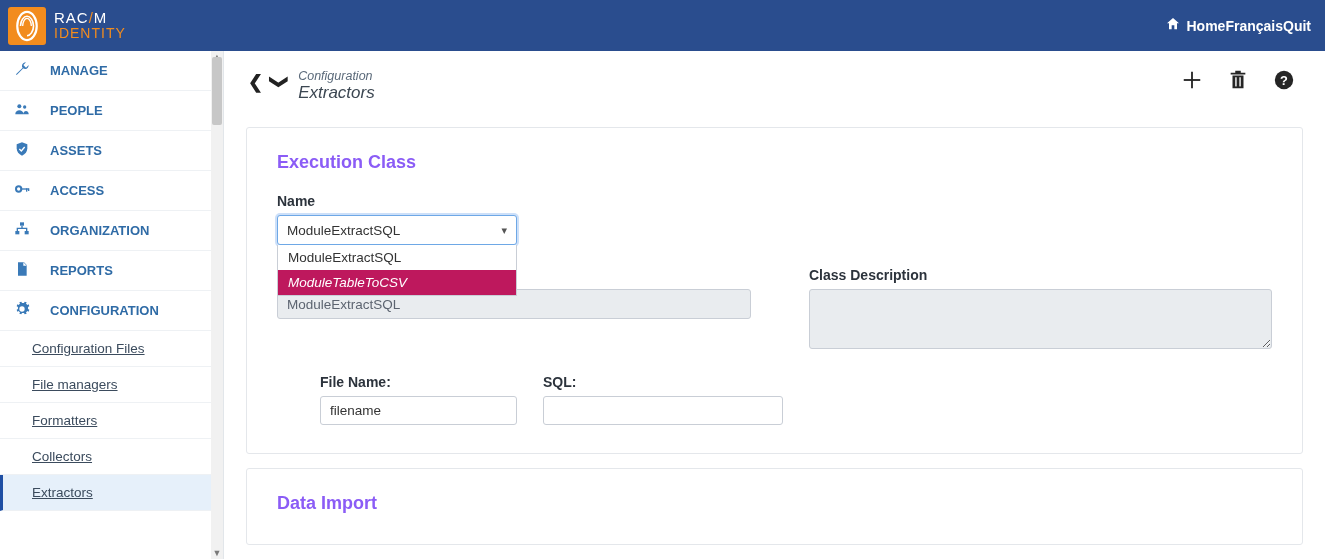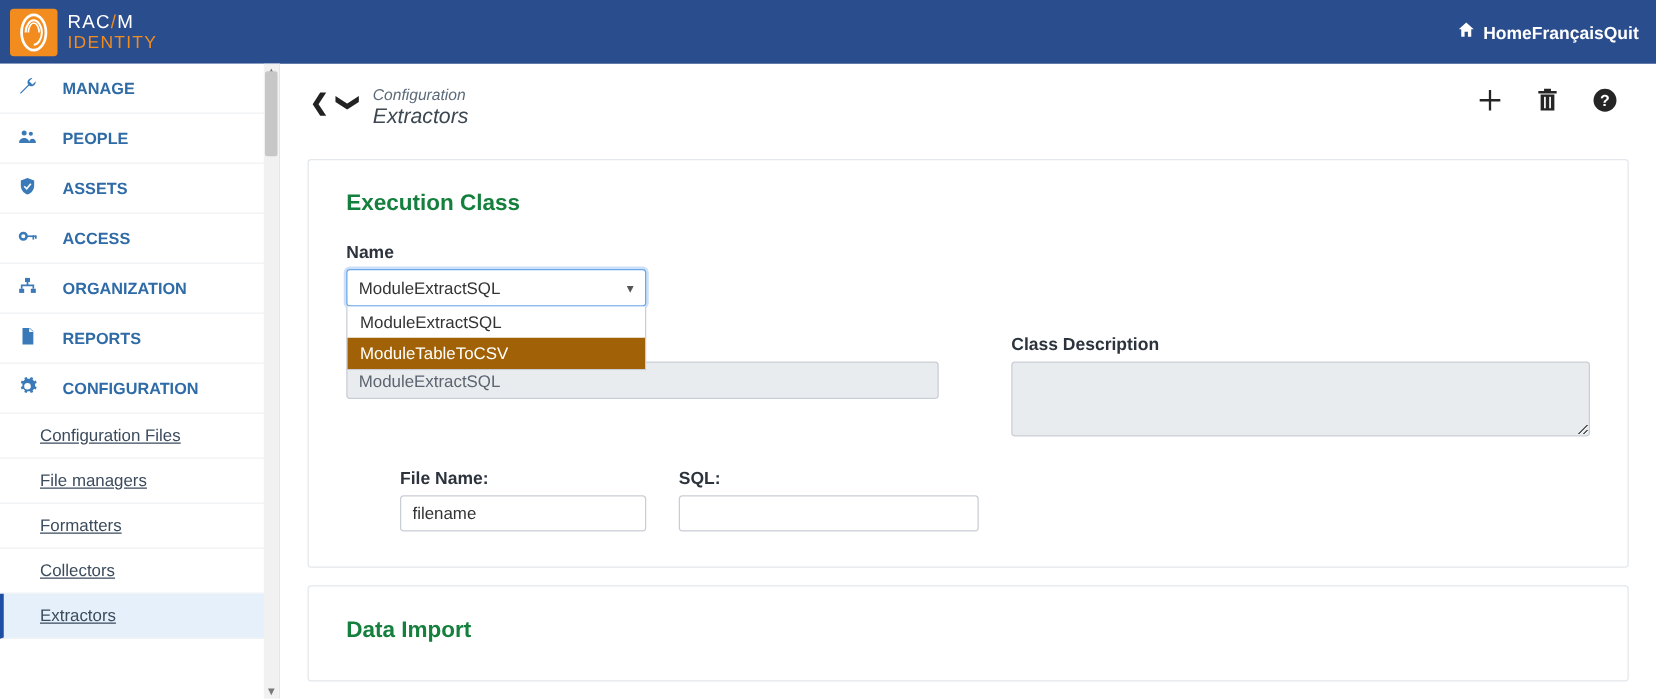--- a/index.html
+++ b/index.html
@@ -117,21 +117,21 @@
   .page-actions span { cursor: pointer; display: inline-flex; }
   .page-actions svg { width: 22px; height: 22px; fill: #252525; }
 
   .card {
     background: #fff;
     border: 1px solid #e4e7eb;
     border-radius: 3px;
     margin: 14px 0;
     padding: 24px 30px 28px;
   }
-  .card h2 { font-size: 18px; font-weight: 700; color: #15803d; margin-bottom: 20px; }
+  .card h2 { font-size: 18px; font-weight: 700; color: #8b5cf6; margin-bottom: 20px; }
 
   .form-grid { display: grid; grid-template-columns: 240px 240px 1fr; column-gap: 26px; row-gap: 22px; align-items: start; }
   .form-group label { display: block; font-weight: 700; font-size: 14px; color: #2c333c; margin-bottom: 6px; }
   input[type=text], .ro-input, textarea, .select-box {
     width: 100%;
     border: 1px solid #c9ced6;
     border-radius: 3px;
     padding: 6px 9px;
     font-size: 13.5px;
     font-family: inherit;
@@ -155,21 +155,21 @@
     background: #fff;
     border: 1px solid #c9ced6;
     border-top: none;
     z-index: 20;
   }
   .dropdown-item {
     padding: 5px 10px;
     font-size: 13.5px;
     cursor: pointer;
   }
-  .dropdown-item.highlight { background: #a16207; color: #fff; }
+  .dropdown-item.highlight { background: #be185d; color: #fff; font-style: italic; }
 
   .classname-row { grid-column: 1 / span 2; }
   .classdesc-row { grid-column: 3 / span 1; }
   .classname-row .ro-input { width: 100%; max-width: 474px; }
   .classdesc-row textarea { width: 100%; max-width: 472px; }
 
   .file-row { grid-column: 1 / span 1; margin-left: 43px; }
   .sql-row { grid-column: 2 / span 1; }
 </style>
 </head>

